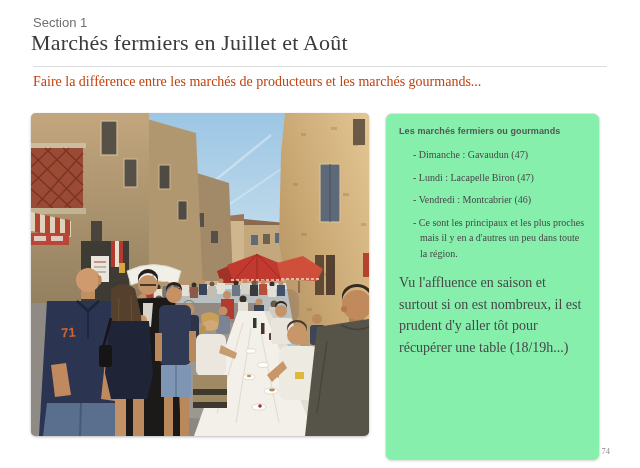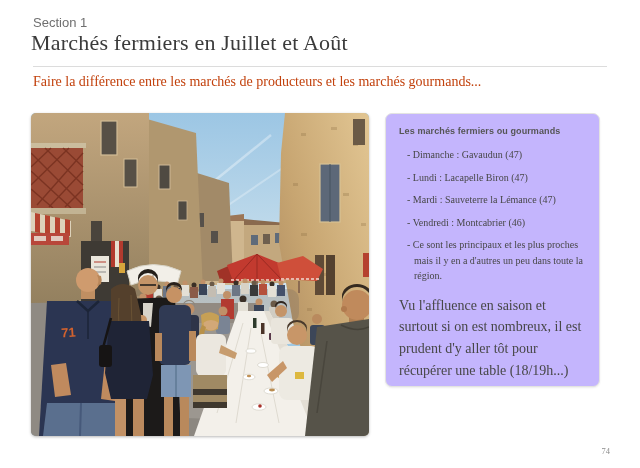--- a/index.html
+++ b/index.html
@@ -22,34 +22,34 @@
     position:absolute;left:33px;top:74px;margin:0;
     font-size:14px;color:#c2410c;
   }
   .photo{
     position:absolute;left:31px;top:113px;width:338px;height:323px;
     border-radius:5px;overflow:hidden;box-shadow:0 1px 3px rgba(0,0,0,.28);
     background:#9ec8e4;
   }
   .photo svg{display:block;}
   .info-box{
-    position:absolute;left:385px;top:113px;width:215px;height:274px;
-    box-sizing:border-box;background:#c4b5fd;border:1px solid #e3e3e1;
+    position:absolute;left:385px;top:113px;width:215px;height:348px;
+    box-sizing:border-box;background:#86efac;border:1px solid #e3e3e1;
     border-radius:7px;padding:12px 13px;box-shadow:0 1px 2px rgba(0,0,0,.08);
   }
   .info-heading{
     font-family:"Liberation Sans",sans-serif;font-size:9px;font-weight:bold;
     color:#555555;margin:0 0 11px 0;letter-spacing:.1px;
   }
   .info-list{
     list-style:none;margin:0;padding:0;
     font-size:10px;color:#474747;
   }
   .info-list li{
-    margin:0 0 7px 8px;line-height:1.55;
+    margin:0 0 7px 14px;line-height:1.55;
     padding-left:7px;text-indent:-7px;
   }
   .info-note{
     font-size:14px;color:#474747;line-height:1.55;margin:11px 0 0 0;
   }
   .page-number{
     position:absolute;right:30px;top:446px;font-size:8.5px;color:#8c8c8c;
   }
   .jersey-text{
     font-family:"Liberation Sans",sans-serif;font-weight:bold;
@@ -363,20 +363,19 @@
       </g>
     </g>
   </svg>
 </div>
 
 <aside class="info-box">
   <h2 class="info-heading">Les marchés fermiers ou gourmands</h2>
   <ul class="info-list">
     <li>- Dimanche : Gavaudun (47)</li>
     <li>- Lundi : Lacapelle Biron (47)</li>
-    <li>- Mardi : Sauveterre la Lémance (47)</li>
     <li>- Vendredi : Montcabrier (46)</li>
     <li>- Ce sont les principaux et les plus proches mais il y en a d'autres un peu dans toute la région.</li>
   </ul>
   <p class="info-note">Vu l'affluence en saison et surtout si on est nombreux, il est prudent d'y aller tôt pour récupérer une table (18/19h...)</p>
 </aside>
 
 <div class="page-number">74</div>
 
 </body></html>

